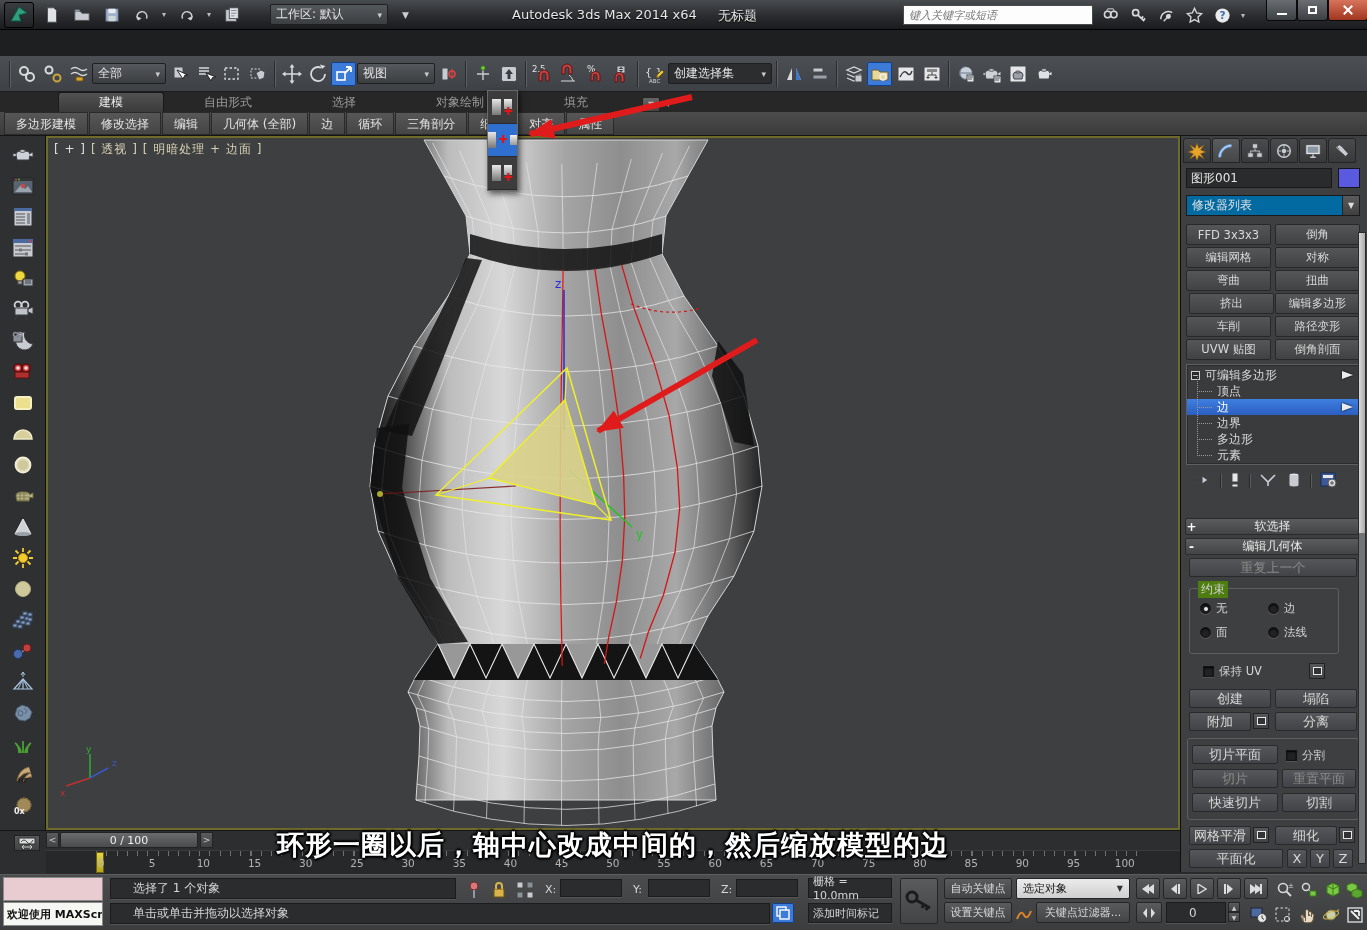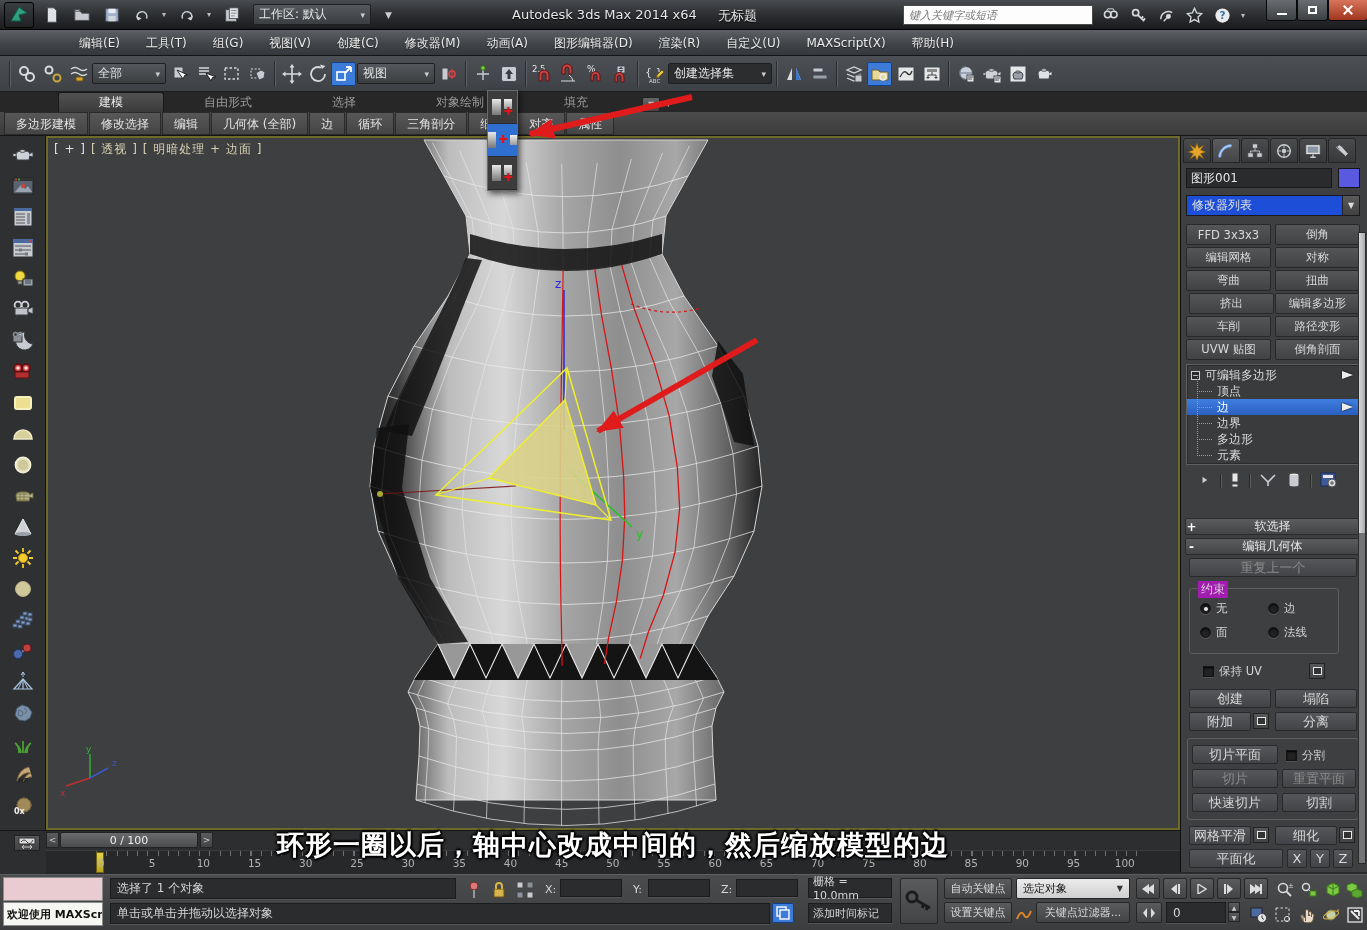--- a/index.html
+++ b/index.html
@@ -51,60 +51,60 @@
   .vplabel{position:absolute;left:8px;top:5px;color:#d6d0b2;font-size:12px;letter-spacing:1px;z-index:5}
   .vplabel b{color:#e0e0e0;font-weight:normal}
   .overlay{position:absolute;left:0;top:0;width:1367px;height:930px;pointer-events:none;z-index:60}
   
   .cmdpanel{position:absolute;left:1180px;top:136px;width:187px;height:736px;background:#3e3f41;border-left:1px solid #0e0e0e;font-size:12px}
   .cptabs{position:absolute;left:2px;top:2px;display:flex;gap:1px}
   .cptab{width:28px;height:25px;display:flex;align-items:center;justify-content:center;background:linear-gradient(#4a4b4d,#38393b);border:1px solid #242527;border-radius:3px 3px 0 0}
   .cptab.active{background:linear-gradient(#5b5c5e,#454648)}
   .namefield{position:absolute;left:5px;top:32px;width:146px;height:20px;background:#2a2b2c;border:1px solid #19191b;color:#e6e6e6;padding:1px 4px}
   .swatch{position:absolute;left:157px;top:32px;width:22px;height:20px;background:#5a5ae0;border:1px solid #16161a}
-  .modlist{position:absolute;left:5px;top:59px;width:174px;height:21px;background:#1d4ed8;border:1px solid #1a1a1c;color:#e2e2e2;display:flex;align-items:center;padding-left:5px}
+  .modlist{position:absolute;left:5px;top:59px;width:174px;height:21px;background:#0369a1;border:1px solid #1a1a1c;color:#e2e2e2;display:flex;align-items:center;padding-left:5px}
   .modlist .ar{margin-left:auto;width:17px;height:19px;background:linear-gradient(#5a5a5a,#404040);border-left:1px solid #222;display:flex;align-items:center;justify-content:center;font-size:8px;color:#ddd}
   .mbtn{position:absolute;width:85px;height:21px;background:linear-gradient(#555658,#414244);border:1px solid #27282a;border-radius:2px;color:#d9d9d9;display:flex;align-items:center;justify-content:center;font-size:11.5px;white-space:nowrap}
   .stack{position:absolute;left:5px;top:228px;width:174px;height:101px;background:#3a3b3c;border:1px solid #5f5f5f;box-shadow:inset 0 0 0 1px #2b2b2b;padding:2px 0}
   .srow{height:16px;display:flex;align-items:center;padding-left:4px;color:#d8d8d8;position:relative;font-size:12px}
   .srow.child{padding-left:30px}
   .srow.child::before{content:'';position:absolute;left:10px;top:-8px;width:14px;height:16px;border-left:1px dotted #9a9a9a;border-bottom:1px dotted #9a9a9a}
   .srow.sel{background:linear-gradient(#3f7fe0,#2a5fc0);color:#fff}
   .mbox{width:9px;height:9px;border:1px solid #cfcfcf;background:#2a2a2a;display:inline-flex;align-items:center;justify-content:center;font-size:8px;color:#fff;margin-right:5px;line-height:7px}
   .srow .lamp{position:absolute;right:6px;width:0;height:0;border-left:11px solid #ececec;border-top:4px solid transparent;border-bottom:4px solid transparent;filter:drop-shadow(0 0 1px #000)}
   .stools{position:absolute;left:5px;top:334px;width:174px;height:22px;display:flex;align-items:center;gap:8px;padding-left:6px}
   .rollout{position:absolute;left:4px;width:176px;height:17px;background:linear-gradient(#5b5c5e,#434446);border:1px solid #2a2b2d;border-radius:2px;color:#e6e6e6;display:flex;align-items:center;font-size:12px}
   .rollout .pm{width:11px;text-align:center;color:#fff;font-weight:bold}
   .rollout .rtxt{flex:1;text-align:center;margin-right:12px}
   .pbtn{position:absolute;background:linear-gradient(#56575a,#424346);border:1px solid #28292b;border-radius:2px;color:#d9d9d9;display:flex;align-items:center;justify-content:center;font-size:13px;white-space:nowrap}
   .pbtn.dis{color:#8b8b8b}
   .sq{position:absolute;width:16px;height:16px;background:linear-gradient(#565758,#424344);border:1px solid #222;display:flex;align-items:center;justify-content:center}
   .sq::after{content:'';width:7px;height:6px;border:1px solid #e8e8e8;background:#333}
   .grp{position:absolute;border:1px solid #5e5f61;border-radius:3px}
-  .grp .glab{position:absolute;left:8px;top:-8px;background:#a21caf;padding:0 3px;color:#d2d2d2}
+  .grp .glab{position:absolute;left:8px;top:-8px;background:#4d7c0f;padding:0 3px;color:#d2d2d2}
   .radio{width:11px;height:11px;border-radius:50%;background:#222;border:1px solid #141414;box-shadow:inset 0 1px 2px #000,0 1px 0 #555;display:inline-block;position:relative;margin-right:5px;flex:none}
   .radio.on::after{content:'';position:absolute;left:3px;top:3px;width:4px;height:4px;border-radius:50%;background:#e8e8e8}
   .check{width:11px;height:11px;background:#222;border:1px solid #141414;box-shadow:inset 0 1px 2px #000,0 1px 0 #555;display:inline-block;margin-right:5px;flex:none}
   .plabel{position:absolute;color:#d5d5d5;display:flex;align-items:center;font-size:11.5px}
   .cpscroll{position:absolute;right:1px;top:96px;width:8px;height:632px;background:#737476;border:1px solid #2a2a2a}
   .cpscroll::after{content:'';position:absolute;left:0;top:0;width:6px;height:300px;background:linear-gradient(90deg,#d9d9d9,#aaa)}
   
   .timeline{position:absolute;left:0;top:830px;width:1180px;height:44px;background:#2d2e30;border-top:1px solid #151617}
   .tsbtn{position:absolute;width:13px;height:16px;background:linear-gradient(#5a5b5d,#424345);border:1px solid #232425;color:#ccc;font-size:9px;display:flex;align-items:center;justify-content:center}
   .tslider{position:absolute;left:60px;top:1px;width:138px;height:16px;background:linear-gradient(#6a6b6d,#4a4b4d);border:1px solid #222;border-radius:2px;color:#f0f0f0;display:flex;align-items:center;justify-content:center;font-size:11px}
   .ruler{position:absolute;left:46px;top:19px;width:1134px;height:24px;background:#27282a;border-top:1px solid #3a3b3d}
   .ruler::before{content:'';position:absolute;left:50px;right:40px;top:0;height:5px;background:repeating-linear-gradient(90deg,#6e6f71 0 1px,transparent 1px 10.3px)}
   .ticks{position:absolute;left:0;top:6px;width:100%;display:flex;justify-content:space-between;padding:0 44px;color:#b4b4b4;font-size:10.5px}
   .tick{width:22px;text-align:center}
   .fmarker{position:absolute;left:50px;top:1px;width:8px;height:21px;background:linear-gradient(#e3d44a,#b7a41e);border:1px solid #6e6210}
   .mce{position:absolute;left:14px;top:4px;width:26px;height:16px;background:linear-gradient(#58595b,#414244);border:1px solid #222;display:flex;align-items:center;justify-content:center}
   .subtitle{position:absolute;left:46px;top:827px;width:1134px;text-align:center;font-size:27px;font-weight:bold;color:#fff;z-index:40;text-shadow:-2px 0 2px #000,2px 0 2px #000,0 -2px 2px #000,0 2px 2px #000,1px 1px 1px #000;letter-spacing:1px}
   
   .statusbar{position:absolute;left:0;top:874px;width:1367px;height:56px;background:linear-gradient(#4a4c4e,#3b3d3f);border-top:1px solid #5c5e60}
-  .sunken{background:#2b2c2d;border:1px solid #1b1c1d;box-shadow:0 1px 0 #555;color:#d6d6d6;display:flex;align-items:center;padding:0 6px;font-size:12px}
+  .sunken{background:#2b2c2d;border:1px solid #1b1c1d;box-shadow:0 1px 0 #555;color:#d6d6d6;display:flex;align-items:center;padding:0 22px;font-size:12px}
   .sbtn{background:linear-gradient(#5a5b5d,#434446);border:1px solid #242527;border-radius:2px;color:#dcdcdc;display:flex;align-items:center;justify-content:center;font-size:11px;white-space:nowrap}
   .pinkbox{position:absolute;left:3px;top:2px;width:100px;height:24px;background:#e9ccd1;border:1px solid #8a8a8a}
   .whitebox{position:absolute;left:3px;top:27px;width:100px;height:24px;background:#f6f6f2;border:1px solid #8a8a8a;color:#111;font-size:11px;font-weight:bold;display:flex;align-items:center;padding:0 3px;white-space:nowrap;overflow:hidden}
   .xyzlab{position:absolute;color:#d8d8d8;font-size:11px}
 </style>
 </head>
 <body>
 
 <div class="app">
 
@@ -147,21 +147,21 @@
         </svg>
       </span>
     <span class="ti" style="width:10px;color:#bbb;font-size:8px">▾</span>
     <span class="ti">
         <svg width="18" height="18" viewBox="0 0 20 20">
           <rect x="3" y="4" width="12" height="13" fill="#c8ccd2" stroke="#45484c"></rect>
           <rect x="7" y="2" width="10" height="12" fill="#dfe2e6" stroke="#45484c"></rect>
           <path d="M9 5h6M9 8h6M9 11h4" stroke="#7a7e84"></path>
         </svg>
       </span>
-    <span class="dd" style="width:118px;margin-left:4px">
+    <span class="dd" style="width:118px;margin-left:21px">
       <span>工作区: 默认</span>
       <span class="car" style="margin-left:auto">▾</span>
     </span>
     <span class="ti" style="color:#ccc;font-size:9px">▼</span>
     <span class="apptitle">Autodesk 3ds Max  2014 x64</span>
     <span class="doctitle">无标题</span>
     <input class="search" placeholder="键入关键字或短语" style="">
     <span class="tb-right">
       <span class="ti">
           <svg width="19" height="19" viewBox="0 0 20 20">
@@ -202,34 +202,20 @@
         </span>
       <span class="wb">
           <span style="width:9px;height:8px;border:2px solid #fff"></span>
         </span>
       <span class="wb close">
           <span class="xbar"></span>
         </span>
     </span>
   </div>
 
-  <div class="menubar">
-    <span class="mi">编辑(E)</span>
-    <span class="mi">工具(T)</span>
-    <span class="mi">组(G)</span>
-    <span class="mi">视图(V)</span>
-    <span class="mi">创建(C)</span>
-    <span class="mi">修改器(M)</span>
-    <span class="mi">动画(A)</span>
-    <span class="mi">图形编辑器(D)</span>
-    <span class="mi">渲染(R)</span>
-    <span class="mi">自定义(U)</span>
-    <span class="mi">MAXScript(X)</span>
-    <span class="mi">帮助(H)</span>
-  </div>
 
   <div class="toolbar">
     <span class="sep"></span>
     <span class="ti">
         <svg width="20" height="20" viewBox="0 0 20 20">
           <circle cx="7" cy="7" r="4" fill="none" stroke="#d8dadc" stroke-width="2"></circle>
           <circle cx="13" cy="13" r="4" fill="none" stroke="#d8dadc" stroke-width="2"></circle>
         </svg>
       </span>
     <span class="ti">

